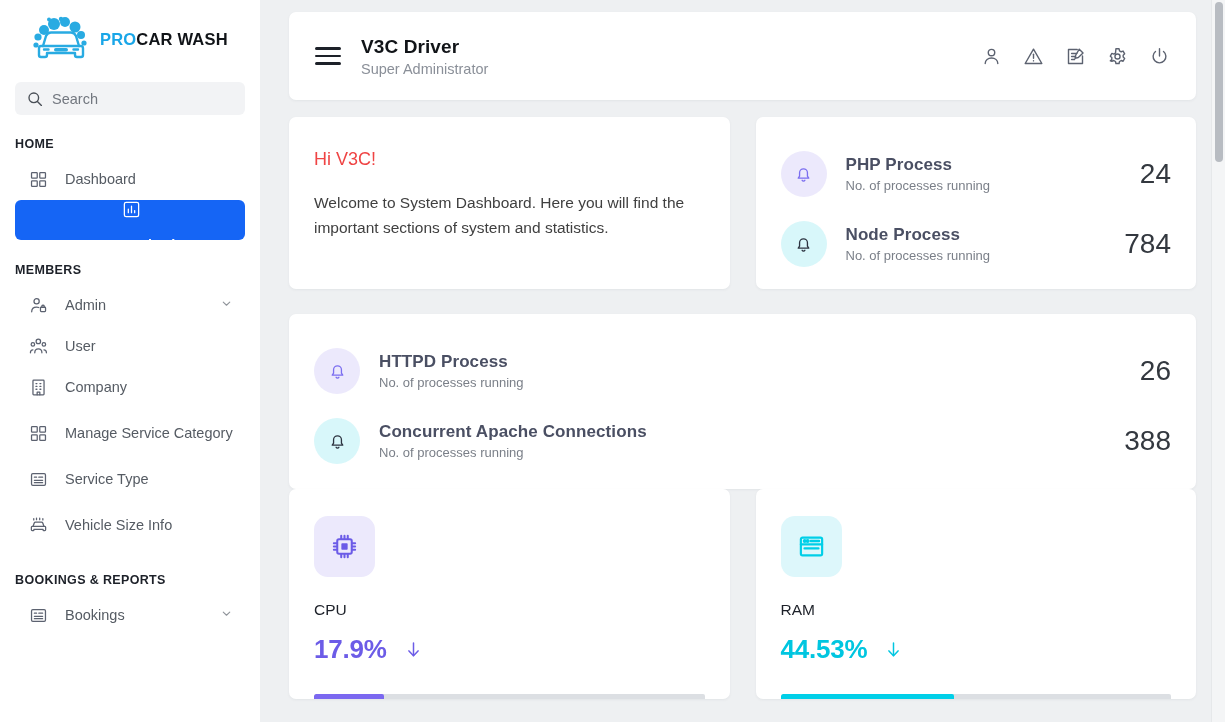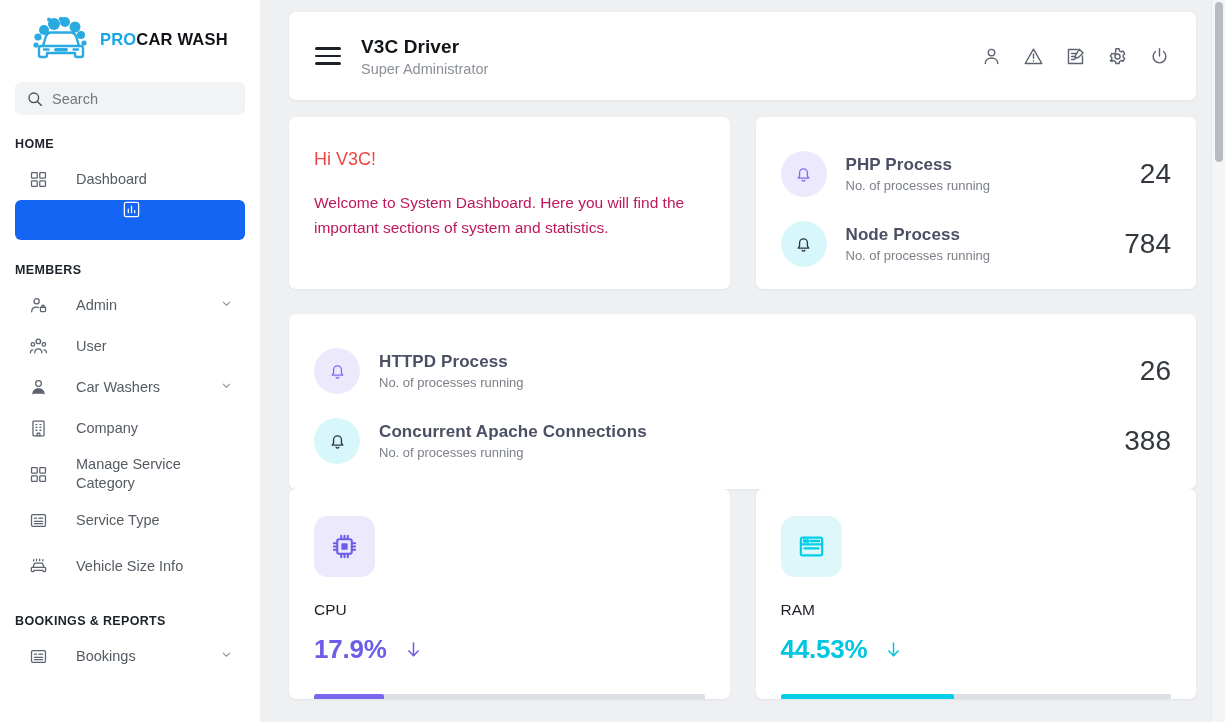--- a/index.html
+++ b/index.html
@@ -77,21 +77,21 @@
     padding: 22px 0 7px 15px;
   }
 
   .nav-item {
     display: flex;
     align-items: center;
     height: 40px;
     margin: 1px 15px;
     padding: 0 12px 0 14px;
     border-radius: 6px;
-    gap: 28px;
+    gap: 17px;
     cursor: pointer;
     color: #555b63;
   }
   .nav-item.tall { height: 50px; }
   .nav-item .nic { flex: none; width: 19px; height: 19px; display: flex; align-items: center; justify-content: center; }
   .nav-label {
     font-size: 14.5px;
     color: #555b63;
     line-height: 1.28;
     flex: 1;
@@ -137,21 +137,21 @@
 
   
   .row2 { display: flex; gap: 26px; margin-bottom: 25px; }
   .col { flex: 1; min-width: 0; }
 
   .welcome {
     height: 172px;
     padding: 32px 25px 0 25px;
   }
   .welcome h3 { font-size: 18px; font-weight: normal; color: #ef4444; margin-bottom: 20px; }
-  .welcome p { font-size: 15.5px; color: #be185d; line-height: 1.62; }
+  .welcome p { font-size: 15.5px; color: #404040; line-height: 1.62; }
 
   .proc-card { height: 172px; padding: 22px 25px 0 25px; }
   .proc-card.wide { height: 175px; }
   .proc-row {
     display: flex;
     align-items: center;
     height: 70px;
     gap: 19px;
   }
   .bubble {
@@ -293,33 +293,20 @@
             <svg width="19" height="19" viewBox="0 0 24 24" fill="none" stroke="#5c6270" stroke-width="1.6" stroke-linecap="round" stroke-linejoin="round">
               <circle cx="11.8" cy="5.6" r="2.8"></circle>
               <circle cx="4.9" cy="9.4" r="2.2"></circle>
               <circle cx="18.8" cy="9.4" r="2.2"></circle>
               <path d="M7.3 20c0-3 2-5 4.5-5s4.5 2 4.5 5"></path>
               <path d="M1.8 20c0-2.3 1.2-3.8 3.1-3.8"></path>
               <path d="M22 20c0-2.3-1.2-3.8-3.1-3.8"></path>
             </svg>
           </span>
           <span class="nav-label">User</span>
-        </div>
-        <div class="nav-item">
-          <span class="nic">
-            <svg width="19" height="19" viewBox="0 0 24 24" fill="none" stroke="#5c6270" stroke-width="1.6" stroke-linecap="round" stroke-linejoin="round">
-              <circle cx="12" cy="6.9" r="3.6"></circle>
-              <path d="M5 20c0-4 3.2-6.3 7-6.3s7 2.3 7 6.3 Z" fill="#5c6270" stroke="none"></path>
-              <path d="M5 20c0-4 3.2-6.3 7-6.3s7 2.3 7 6.3"></path>
-            </svg>
-          </span>
-          <span class="nav-label">Car Washers</span>
-          <span class="chev"><svg width="13" height="13" viewBox="0 0 24 24" fill="none" stroke="#6a7079" stroke-width="2" stroke-linecap="round" stroke-linejoin="round">
-              <path d="M6 9.5 L12 15.2 L18 9.5"></path>
-            </svg></span>
         </div>
         <div class="nav-item">
           <span class="nic">
             <svg width="19" height="19" viewBox="0 0 24 24" fill="none" stroke="#5c6270" stroke-width="1.6" stroke-linecap="round" stroke-linejoin="round">
               <rect x="5" y="2.8" width="14" height="18.4" rx="1"></rect>
               <path d="M8.8 7h1.2 M13.8 7h1.2 M8.8 10.6h1.2 M13.8 10.6h1.2 M8.8 14.2h1.2 M13.8 14.2h1.2 M10.3 21.2v-3.3h3.4v3.3"></path>
             </svg>
           </span>
           <span class="nav-label">Company</span>
         </div>

